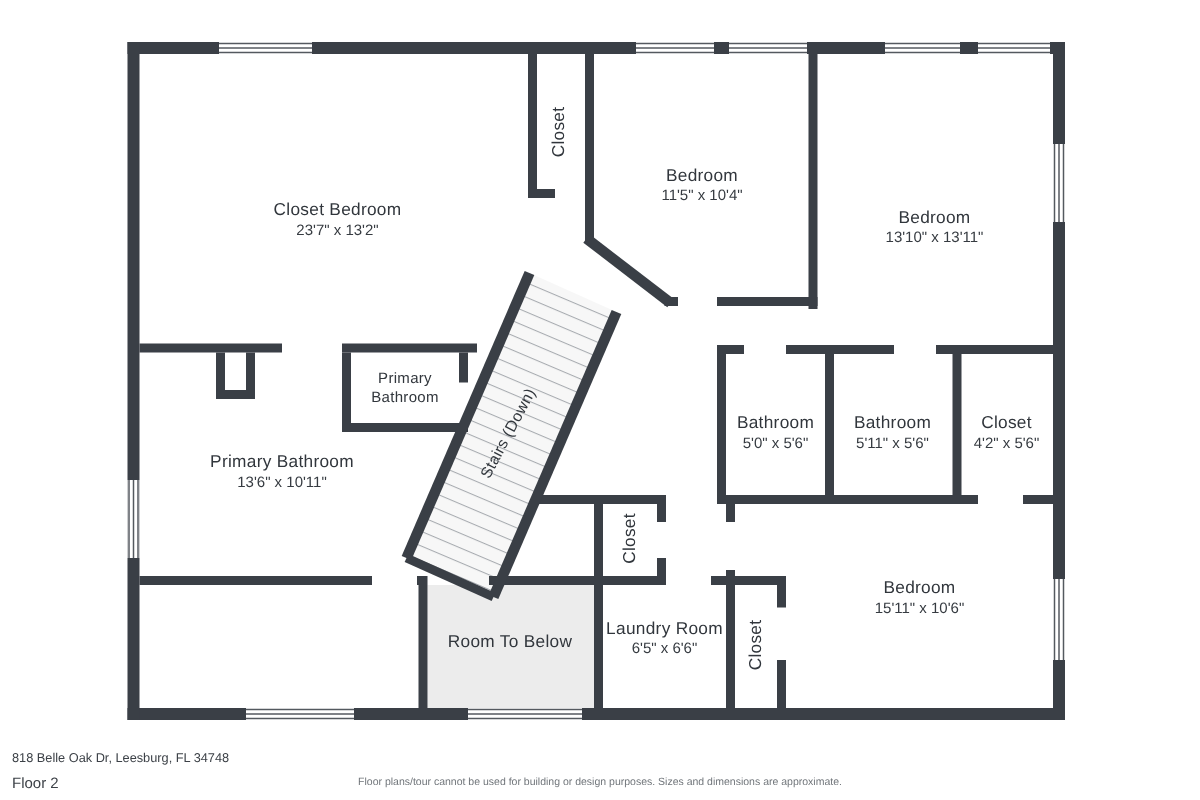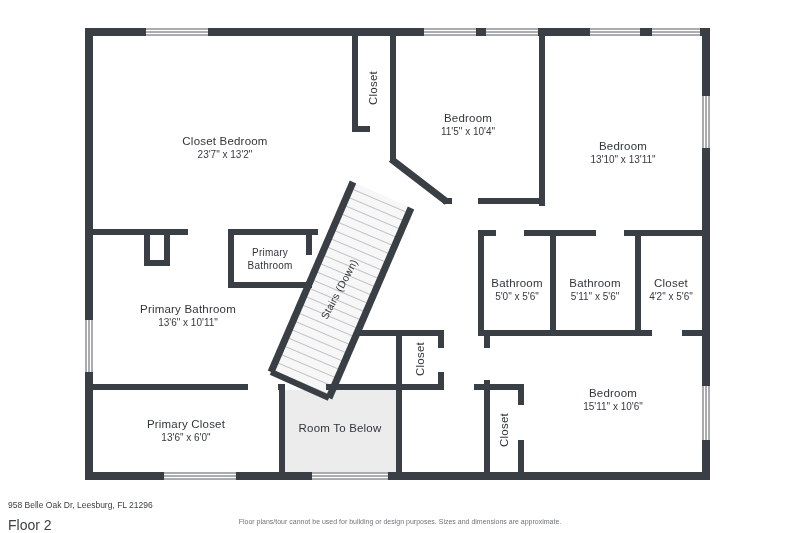--- a/index.html
+++ b/index.html
@@ -7,21 +7,21 @@
   .stage{position:relative;width:800px;height:533px;overflow:hidden;}
   .stage > svg{position:absolute;left:0;top:0;}
   .room-label{position:absolute;transform:translate(-50%,-50%);text-align:center;color:#31363c;white-space:nowrap;}
   .room-name{font-size:11.5px;letter-spacing:.2px;}
   .room-dims{font-size:10px;margin-top:2px;color:#363b41;}
   .room-label.small .room-name{font-size:10px;white-space:normal;width:74px;line-height:1.3;}
   .rot90{transform:translate(-50%,-50%) rotate(-90deg);}
   .rotStairs{transform:translate(-50%,-50%) rotate(-62deg);}
   .rotStairs .room-name{font-size:10.5px;}
   .footer-address{position:absolute;left:8px;top:500px;font-size:8.5px;color:#3c4147;}
-  .footer-floor{position:absolute;left:8px;top:517px;font-size:14px;color:#3c4147;}
+  .footer-floor{position:absolute;left:8px;top:517px;font-size:10px;color:#3c4147;}
   .footer-disclaimer{position:absolute;left:0;right:0;top:518px;text-align:center;font-size:7px;color:#70757a;}
 </style>
 </head>
 <body>
 
 <div class="stage">
 
   <svg width="800" height="533" viewBox="0 0 800 533">
     <defs>
       <pattern id="stairHatch" width="9" height="9" patternUnits="userSpaceOnUse" patternTransform="rotate(23)">
@@ -182,40 +182,40 @@
   <div class="room-label" style="left:595px;top:289px;">
     <div class="room-name">Bathroom</div>
     <div class="room-dims">5'11" x 5'6"</div>
   </div>
 
   <div class="room-label" style="left:671px;top:289px;">
     <div class="room-name">Closet</div>
     <div class="room-dims">4'2" x 5'6"</div>
   </div>
 
-  <div class="room-label" style="left:186px;top:430px;">
-    <div class="room-name">Primary Closet</div>
-    <div class="room-dims">13'6" x 6'0"</div>
-  </div>
 
   <div class="room-label" style="left:340px;top:428px;">
     <div class="room-name">Room To Below</div>
   </div>
 
   <div class="room-label rot90" style="left:420px;top:359px;">
     <div class="room-name">Closet</div>
   </div>
 
+  <div class="room-label" style="left:443px;top:426px;">
+    <div class="room-name">Laundry Room</div>
+    <div class="room-dims">6'5" x 6'6"</div>
+  </div>
 
   <div class="room-label rot90" style="left:504px;top:430px;">
     <div class="room-name">Closet</div>
   </div>
 
   <div class="room-label" style="left:613px;top:399px;">
     <div class="room-name">Bedroom</div>
     <div class="room-dims">15'11" x 10'6"</div>
   </div>
 
-  <div class="footer-address">958 Belle Oak Dr, Leesburg, FL 21296</div>
+  <div class="footer-address">818 Belle Oak Dr, Leesburg, FL 34748</div>
   <div class="footer-floor">Floor 2</div>
   <div class="footer-disclaimer">Floor plans/tour cannot be used for building or design purposes. Sizes and dimensions are approximate.</div>
 
 </div>
 
 </body></html>

